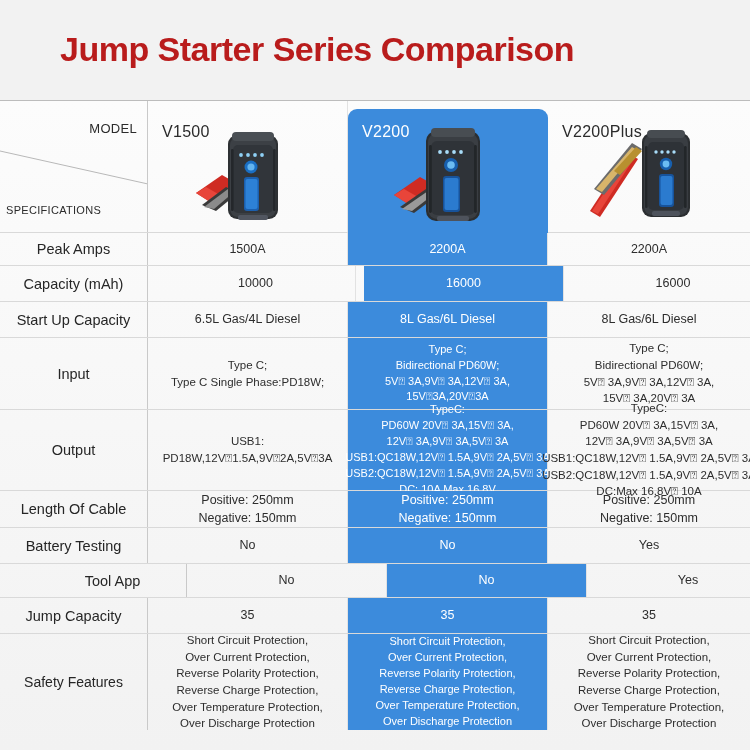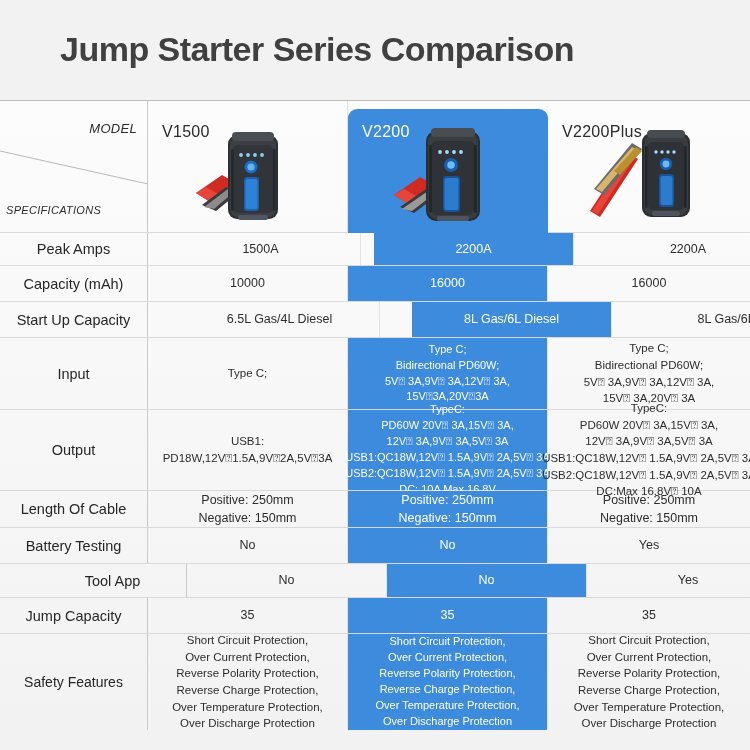--- a/index.html
+++ b/index.html
@@ -10,21 +10,21 @@
     color:#222;
     overflow:hidden;
   }
   .page { position:relative; width:750px; height:750px; background:#f2f2f2; }
 
   
   .title {
     position:absolute; left:0; top:30px; width:634px;
     text-align:center;
     font-size:34px; font-weight:bold; letter-spacing:-0.5px;
-    color:#404040;
+    color:#b91c1c;
     white-space:nowrap;
   }
 
   
   .table {
     position:absolute; left:0; top:100px; width:750px; height:650px;
     border-top:1px solid #bcbcbc;
     background:linear-gradient(180deg,#fcfcfc 0%,#f2f2f2 100%);
   }
   .row {
@@ -52,21 +52,20 @@
   .big { font-size:12.5px; }
   .lines { display:block; }
   .lines span { display:block; white-space:nowrap; }
 
   
   .hrow { height:132px; }
   .hdr-label {
     width:148px; flex:0 0 148px; position:relative;
     border-right:1px solid #c9c9c9;
     overflow:hidden;
-    font-style:italic;
   }
   .hdr-label svg { position:absolute; left:0; top:0; }
   .hdr-model {
     position:absolute; right:10px; top:20px;
     font-size:13px; color:#2b2b2b; letter-spacing:.3px;
   }
   .hdr-specs {
     position:absolute; left:6px; bottom:16px;
     font-size:11px; color:#2b2b2b; letter-spacing:.3px;
   }
@@ -85,23 +84,23 @@
     position:absolute; left:14px; top:22px;
     font-size:16px; color:#2b2b2b; letter-spacing:.3px; z-index:3;
   }
   .prodname.onblue { color:#ffffff; }
   .prodimg { position:absolute; z-index:2; }
   .prodimg.i1 { left:34px; top:18px; }
   .prodimg.i2 { left:34px; top:18px; }
   .prodimg.i3 { left:32px; top:18px; }
 
   
-  .r-peak   { height:33px;gap:13px; }
-  .r-cap    { height:36px; }
-  .r-start  { height:36px;gap:32px; }
+  .r-peak   { height:33px; }
+  .r-cap    { height:36px;gap:8px; }
+  .r-start  { height:36px; }
   .r-input  { height:72px; }
   .r-output { height:81px; }
   .r-cable  { height:37px; }
   .r-batt   { height:36px; }
   .r-tool   { height:34px;padding-left:39px; }
   .r-jump   { height:36px; }
   .r-safety { height:96px; }
 
   .r-safety .cell { align-items:center; }
   .r-safety .c-label { font-size:14px; }
@@ -268,20 +267,21 @@
             <div class="lines">
               <span>8L Gas/6L Diesel</span>
             </div>
           </div>
         </div>
         <div class="row r-input">
           <div class="cell c-label">Input</div>
           <div class="cell c-v1">
             <div class="lines">
               <span>Type C;</span>
+              <span>Type C Single Phase:PD18W;</span>
             </div>
           </div>
           <div class="cell c-v2">
             <div class="lines">
               <span>Type C;</span>
               <span>Bidirectional PD60W;</span>
               <span>5V⍰ 3A,9V⍰ 3A,12V⍰ 3A,</span>
               <span>15V⍰3A,20V⍰3A</span>
             </div>
           </div>

